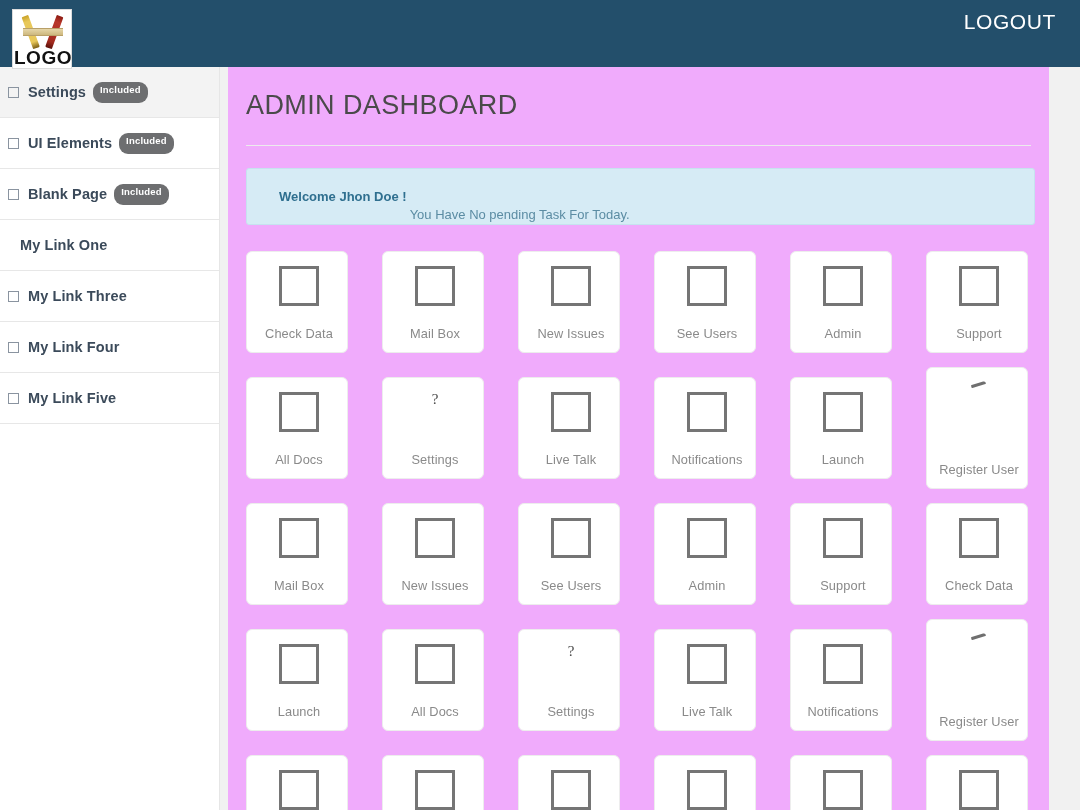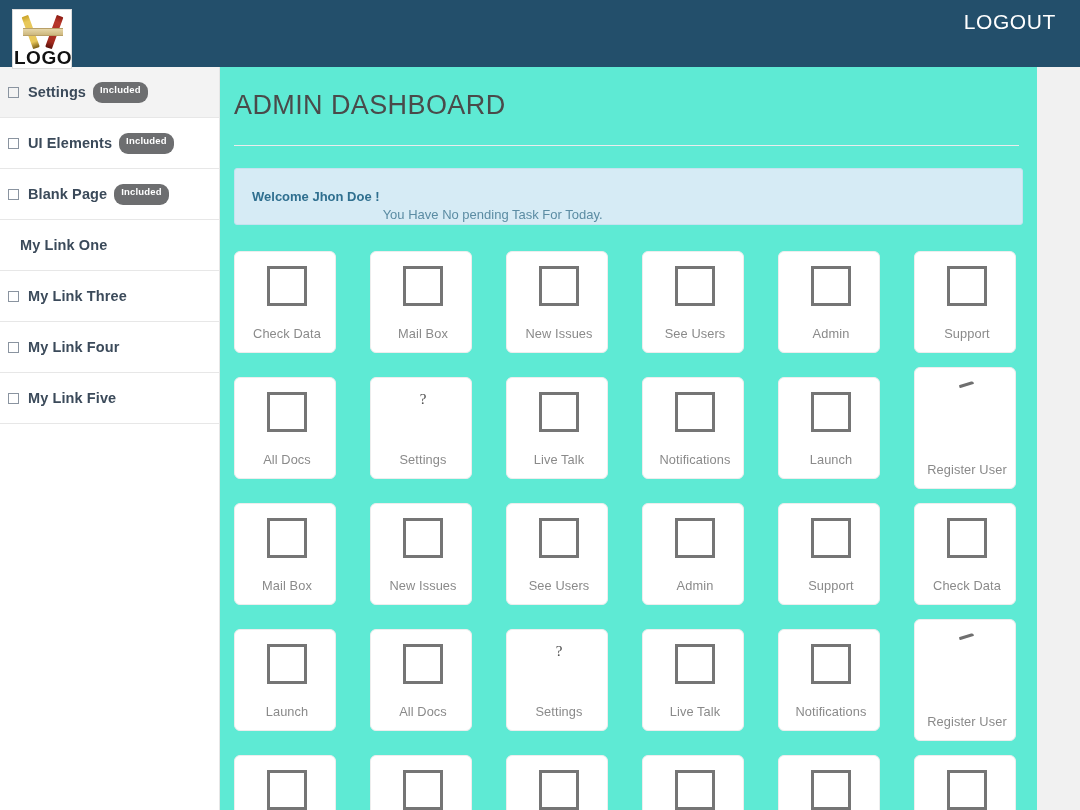--- a/index.html
+++ b/index.html
@@ -94,44 +94,44 @@
     font-size: 9.5px; font-weight: bold;
     border-radius: 9px;
     padding: 2px 7px 8px 7px;
     letter-spacing: .2px;
     display: inline-block;
   }
   #sidebar-filler { background:#ffffff; height: 240px; }
 
   
   #content {
-    position: absolute; left: 216px; top: 67px;
+    position: absolute; left: 228px; top: 67px;
     width: 821px; height: 743px;
-    background: #5eead4;
+    background: #f0abfc;
     overflow: hidden;
   }
   #page-title {
     font-size: 27px; color: #4a4a4a; font-weight: normal;
     letter-spacing: .4px;
     padding: 23px 0 0 18px;
   }
   #title-rule {
     margin: 24px 18px 0 18px;
     border-top: 1px solid #ececec;
   }
 
   
   #welcome {
     margin: 22px 14px 0 18px;
     background: #d6ebf5;
     border: 1px solid #c6e2ef;
     border-radius: 3px;
     height: 57px;
     display: flex; align-items: center;
-    padding-left: 17px;
+    padding-left: 32px;
     font-size: 13px;
   }
   #welcome .strong { font-weight: bold; color: #2f6f8f; }
   #welcome .rest { color: #5b8ca3; margin-left: 3px; margin-top: 36px; }
 
   
   #tiles {
     padding: 14px 14px 0 18px;
     display: flex; flex-wrap: wrap;
     align-items: flex-start;

